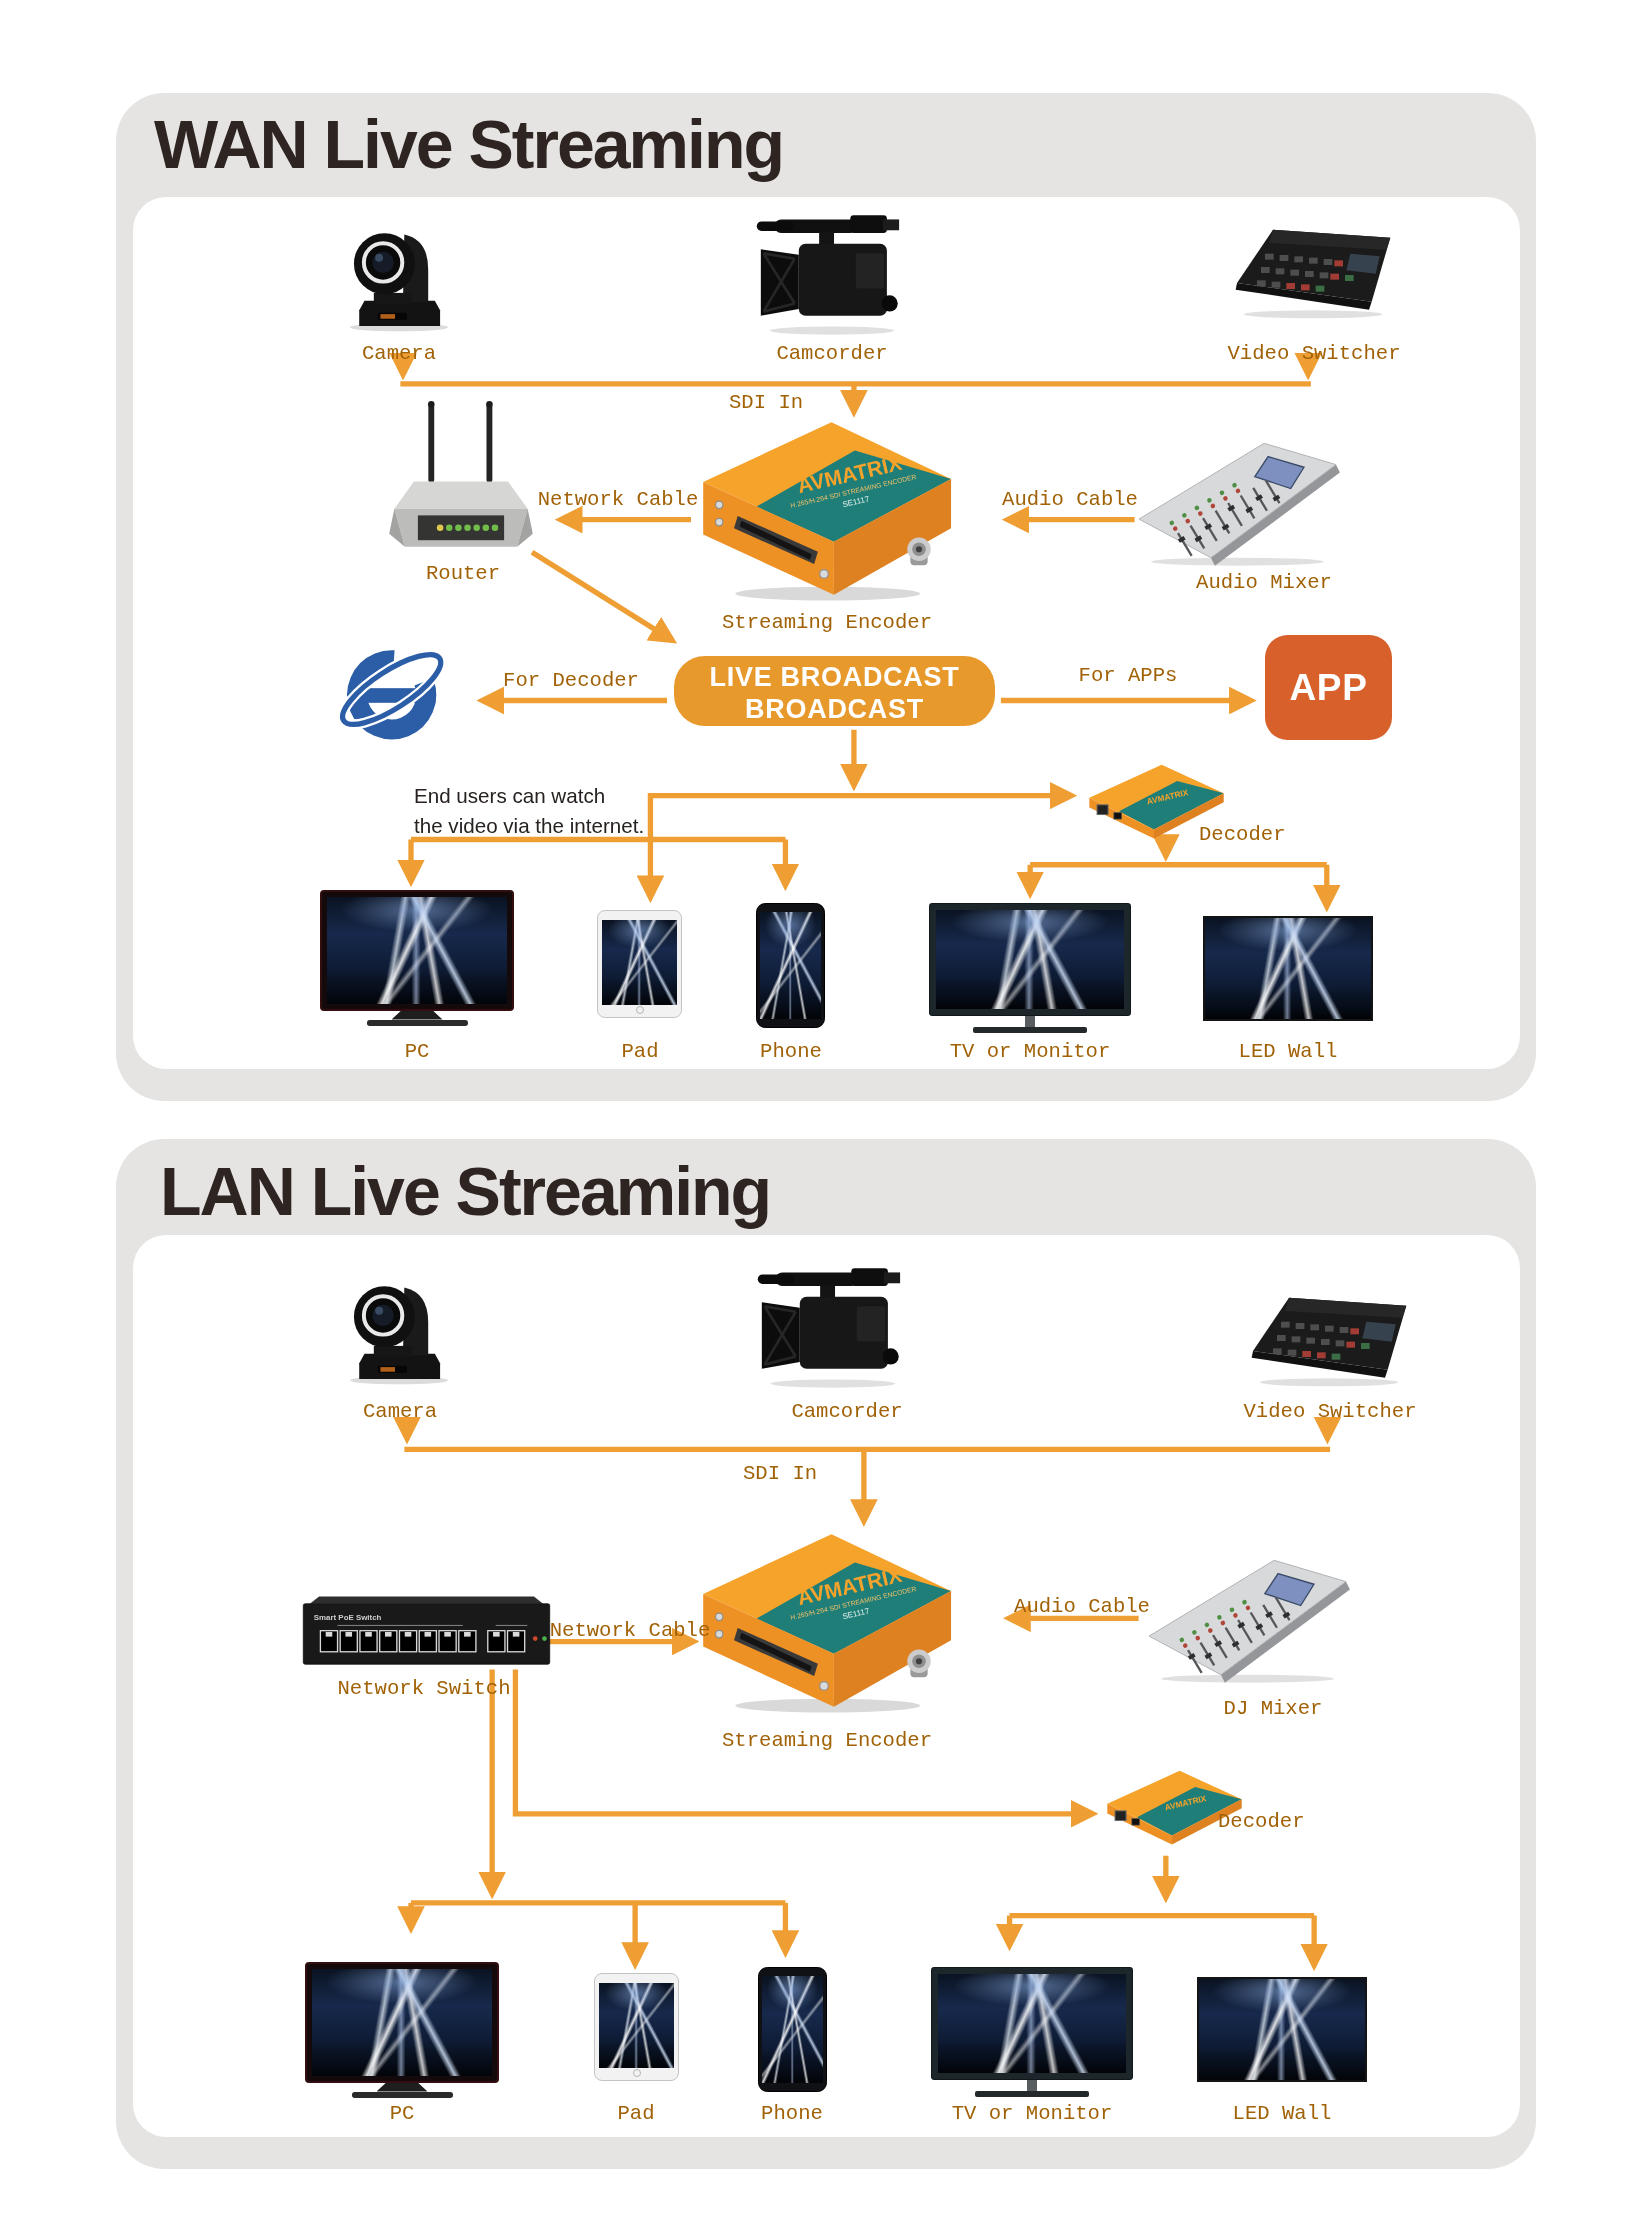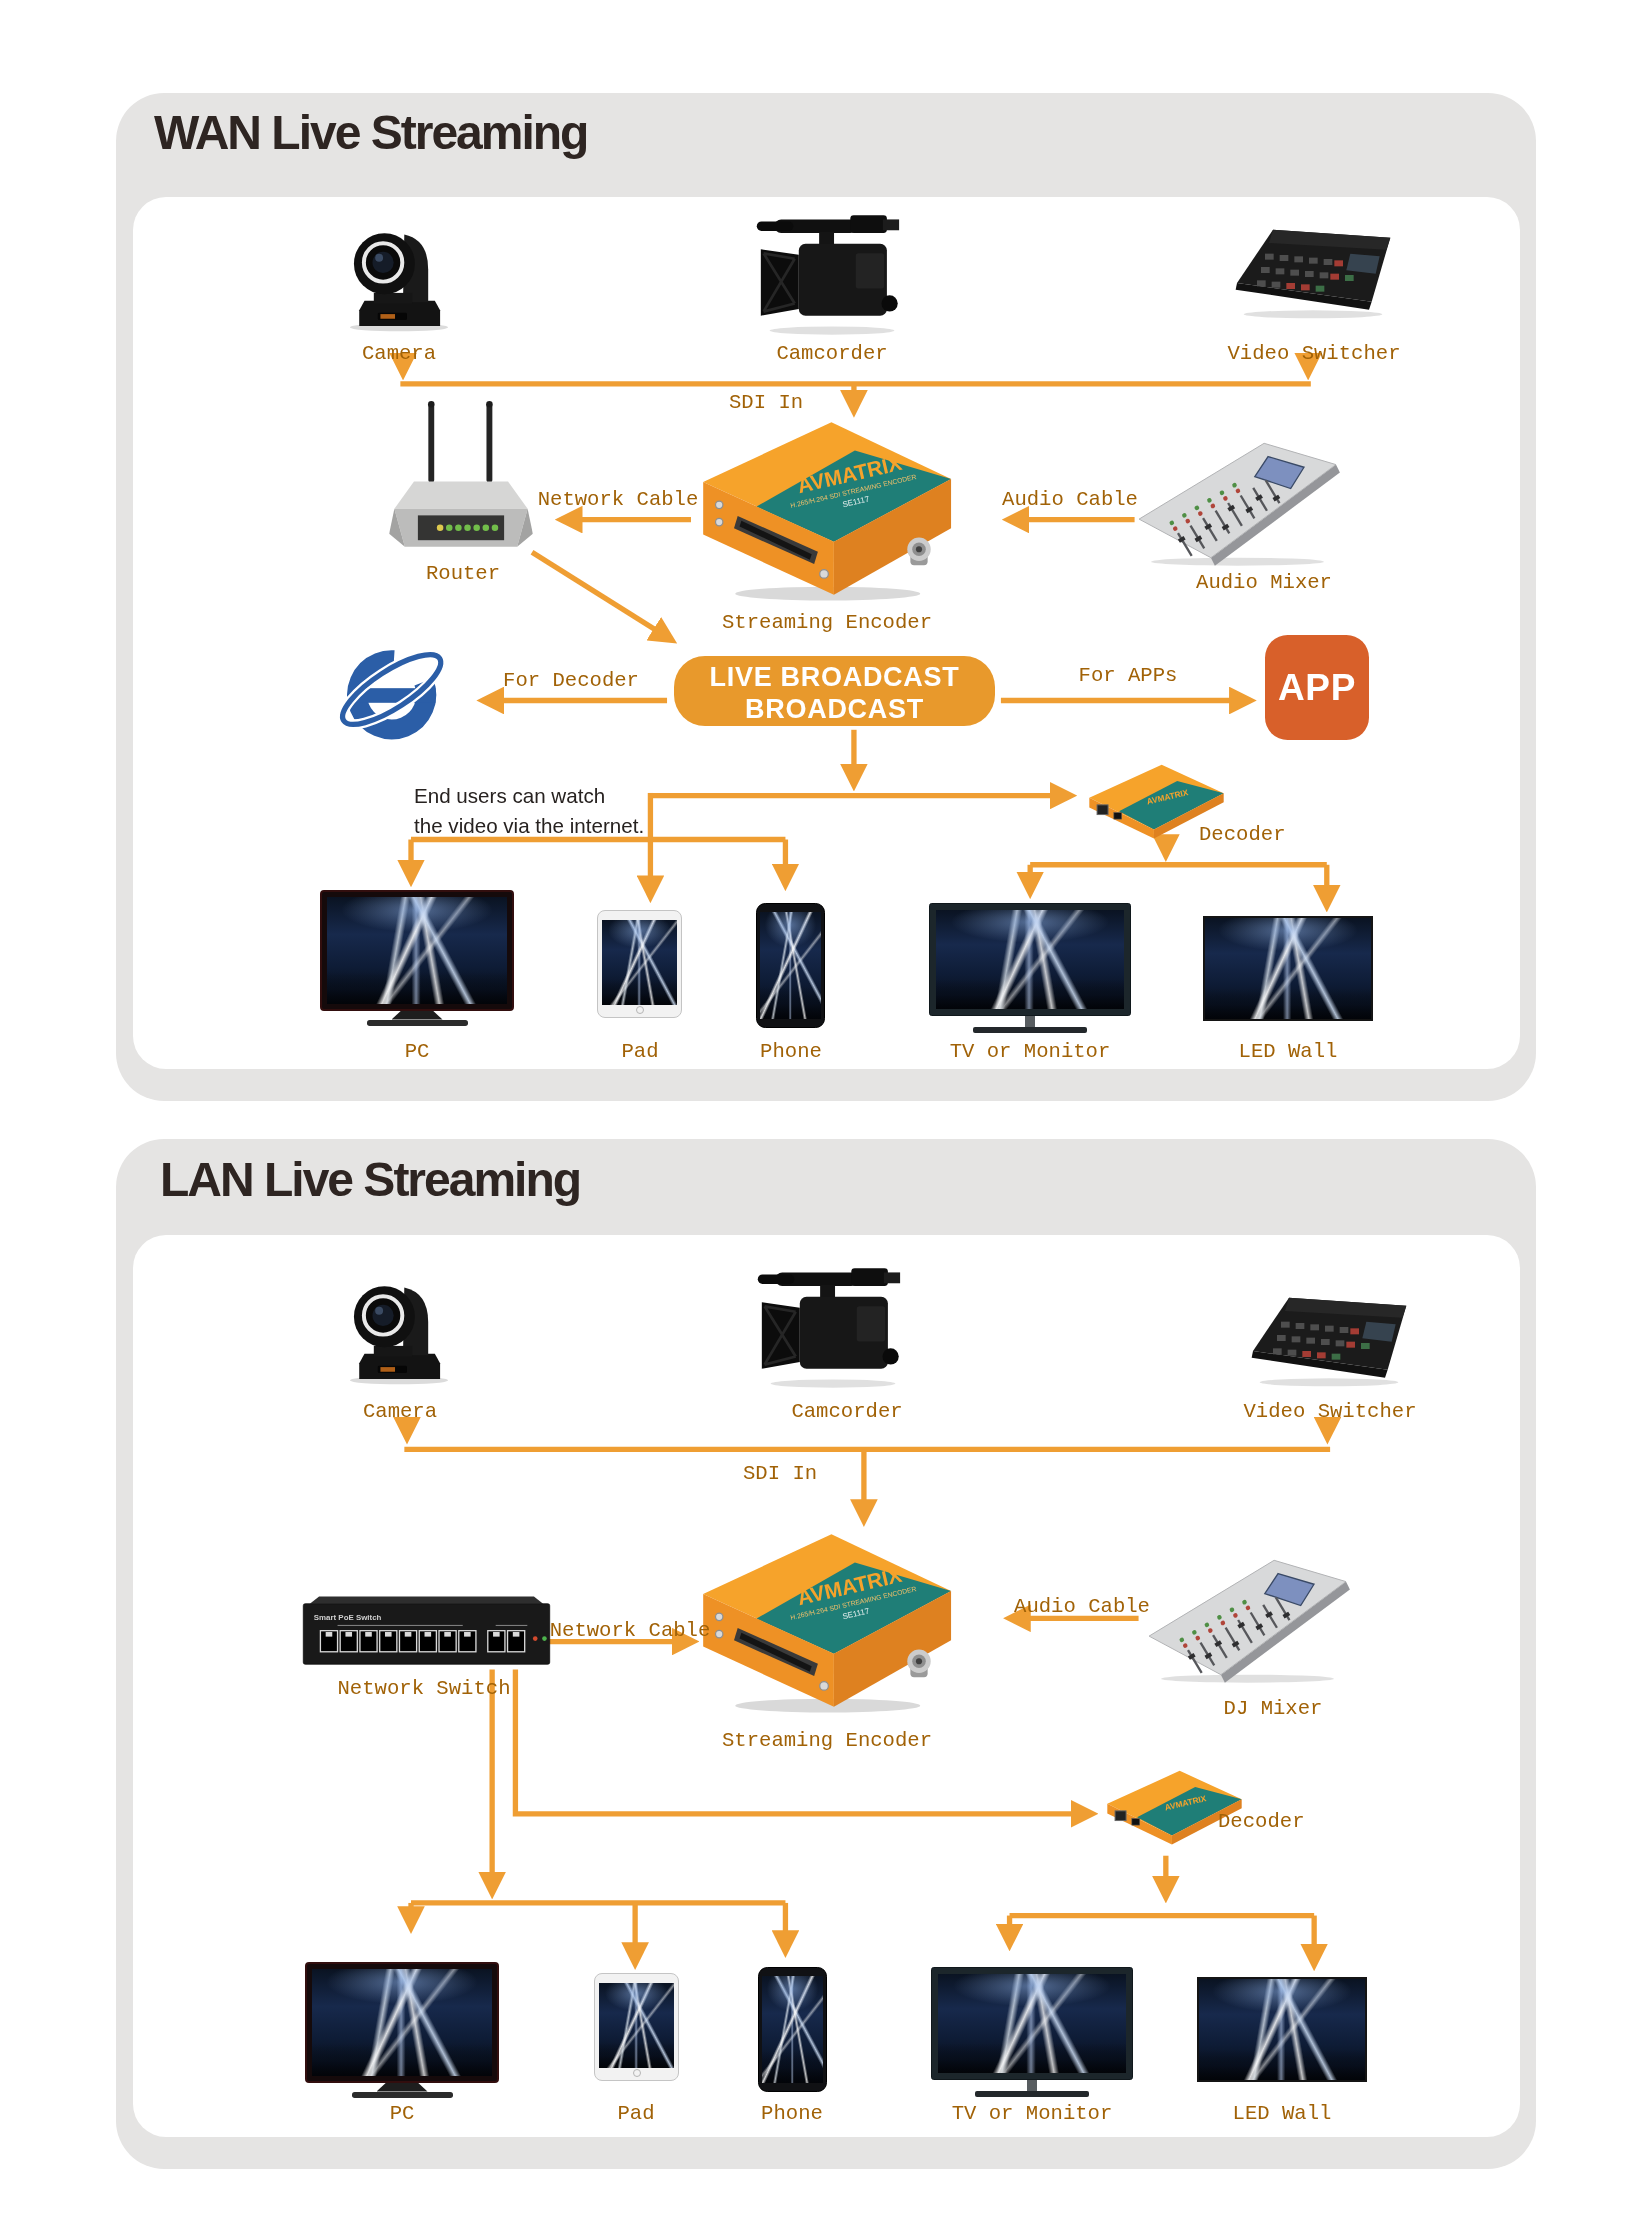--- a/index.html
+++ b/index.html
@@ -1,20 +1,20 @@
 <!DOCTYPE html>
 <html style="font-size:10.6px"><head>
 <meta charset="utf-8">
 <style>
   html,body{margin:0;padding:0;background:#fff;}
   .page{position:relative;width:1650px;height:2239px;background:#ffffff;overflow:hidden;
         font-family:"Liberation Sans",sans-serif;}
   .panel{position:absolute;left:116px;width:1420px;background:#E5E4E3;border-radius:48px;}
   .panel-inner{position:absolute;left:16.6px;width:1387px;background:#ffffff;border-radius:33px;}
-  .title{position:absolute;font-weight:bold;font-size:48px;letter-spacing:-2px;color:#2E2522;white-space:nowrap;}
+  .title{position:absolute;font-weight:bold;font-size:68px;letter-spacing:-2px;color:#2E2522;white-space:nowrap;}
   .lbl{position:absolute;font-size:20.6px;line-height:1.2;color:#a16207;white-space:nowrap;font-family:Liberation Mono, monospace;}
   .lbl.c{transform:translateX(-50%);}
   .lbl.r{text-align:left;}
   .dev{position:absolute;}
   .wires{position:absolute;left:0;top:0;}
 
   .platform{position:absolute;background:#E8992C;border-radius:31px;color:#fff;text-align:center;
             font-weight:bold;font-size:27px;line-height:32px;letter-spacing:0.7px;padding-top:4.7px;box-sizing:border-box;}
   .appicon{position:absolute;background:#D8602A;border-radius:22.6px;color:#fff;display:flex;
            align-items:center;justify-content:center;font-weight:bold;font-size:37px;letter-spacing:0.7px;}
@@ -342,21 +342,21 @@
       <use href="#sym-ie"></use>
     </svg>
   <svg class="dev" style="left:1085px;top:762px;" width="143" height="78" viewBox="0 0 215 118">
       <use href="#sym-decoder"></use>
     </svg>
 
   <div class="platform" style="left:674px;top:656px;width:321px;height:70px;">
     <div>LIVE BROADCAST</div>
     <div>BROADCAST</div>
   </div>
-  <div class="appicon" style="left:1265px;top:635px;width:104px;height:105px;text-align:center;">
+  <div class="appicon" style="left:1265px;top:635px;width:127px;height:105px;text-align:center;">
     <span>APP</span>
   </div>
 
   <div class="dev pc" style="left:320px;top:890px;">
     <div class="frame">
         <div class="concert"></div>
       </div>
     <div class="neck"></div>
       <div class="base"></div>
   </div>

